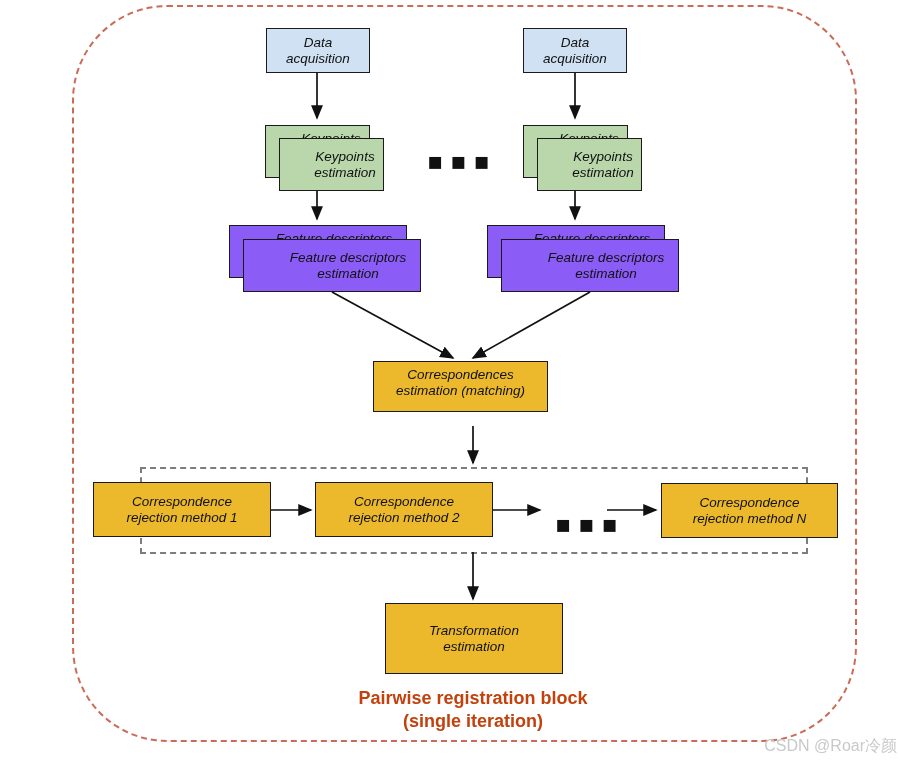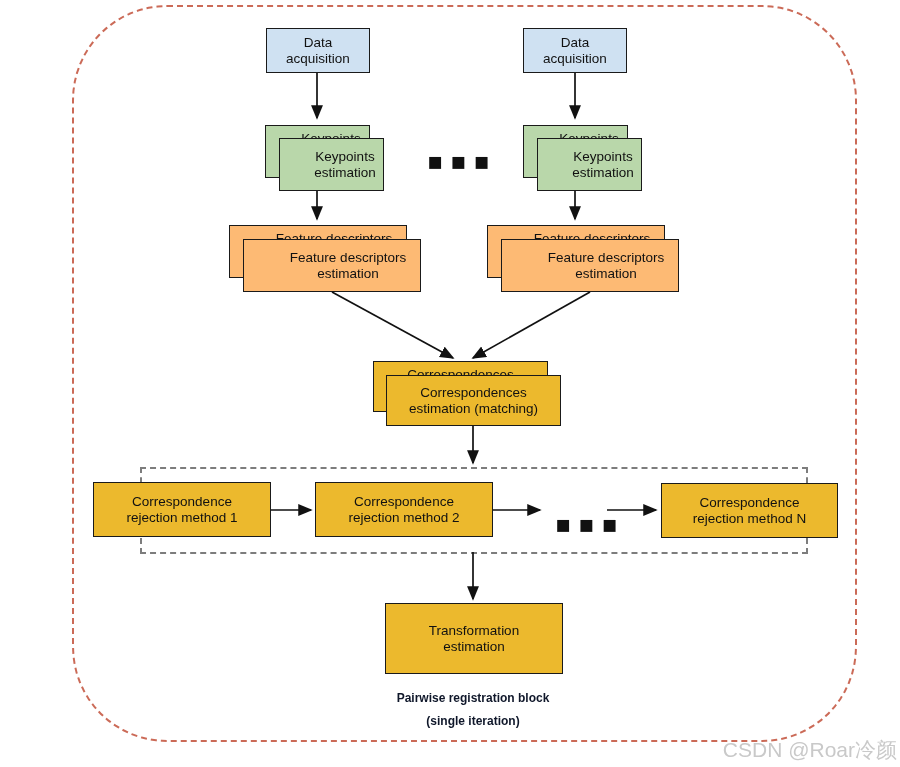--- a/index.html
+++ b/index.html
@@ -12,42 +12,42 @@
     border:2px dashed #cb6a57;border-radius:95px;
   }
   .inner-dashed{
     position:absolute;left:140px;top:467px;width:664px;height:83px;
     border:2px dashed #7d7d7d;z-index:1;
   }
   .node{
     position:absolute;display:flex;align-items:center;justify-content:center;
     text-align:center;white-space:pre-line;color:#111111;
     font-size:13.5px;line-height:16px;border:1.7px solid #1a1a1a;
-    box-sizing:border-box;z-index:2;
+    box-sizing:border-box;z-index:2;font-style:italic;
   }
   .node.back{
     align-items:flex-start;padding-top:5px;z-index:1;overflow:hidden;
   }
   .node.front{z-index:2;}
   .blue{background:#cfe1f2;}
   .green{background:#b9d7aa;padding-left:27px;}
-  .orange{background:#fdba74;padding-left:32px;}
+  .orange{background:#8b5cf6;padding-left:32px;}
   .yellow{background:#ecb92d;}
   .dots{
     position:absolute;color:#111111;font-size:24px;font-weight:bold;
     letter-spacing:7px;line-height:10px;z-index:2;
     font-family:"DejaVu Sans",sans-serif;
   }
   .title{
     position:absolute;left:273px;top:687px;width:400px;text-align:center;
-    font-weight:bold;font-size:12px;line-height:23px;color:#0f172a;
+    font-weight:bold;font-size:18px;line-height:23px;color:#c2410c;
     white-space:pre-line;
   }
   .watermark{
-    position:absolute;right:3px;top:736px;font-size:21px;color:#c9c9c9;
+    position:absolute;right:3px;top:736px;font-size:16px;color:#c9c9c9;
     z-index:4;
   }
   svg.arrows{position:absolute;left:0;top:0;z-index:3;pointer-events:none;}
 </style>
 </head>
 <body>
 
 <div class="canvas">
 
   <div class="outer-border"></div>
@@ -75,22 +75,20 @@
   <div class="node orange front" style="left:243px;top:239px;width:178px;height:53px">Feature descriptors
 estimation</div>
 
   <div class="node orange back" style="left:487px;top:225px;width:178px;height:53px">Feature descriptors
 estimation</div>
   <div class="node orange front" style="left:501px;top:239px;width:178px;height:53px">Feature descriptors
 estimation</div>
 
   <div class="node yellow back" style="left:373px;top:361px;width:175px;height:51px">Correspondences
 estimation (matching)</div>
-  <div class="node yellow front" style="left:386px;top:375px;width:175px;height:51px">Correspondences
-estimation (matching)</div>
 
   <div class="node yellow" style="left:93px;top:482px;width:178px;height:55px">Correspondence
 rejection method 1</div>
   <div class="node yellow" style="left:315px;top:482px;width:178px;height:55px">Correspondence
 rejection method 2</div>
   <div class="dots" style="left:555px;top:519px">▪▪▪</div>
   <div class="node yellow" style="left:661px;top:483px;width:177px;height:55px">Correspondence
 rejection method N</div>
 
   <div class="node yellow" style="left:385px;top:603px;width:178px;height:71px">Transformation

